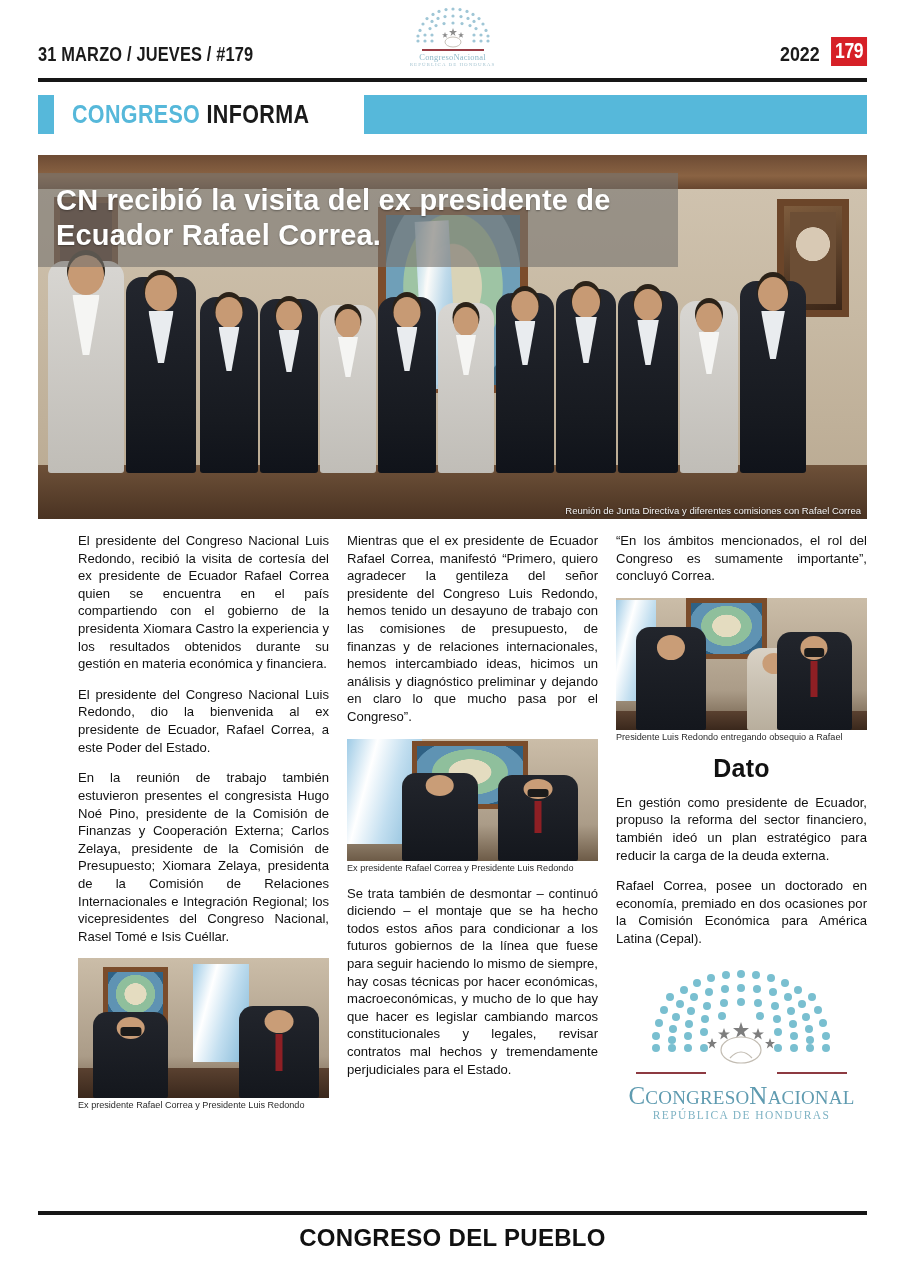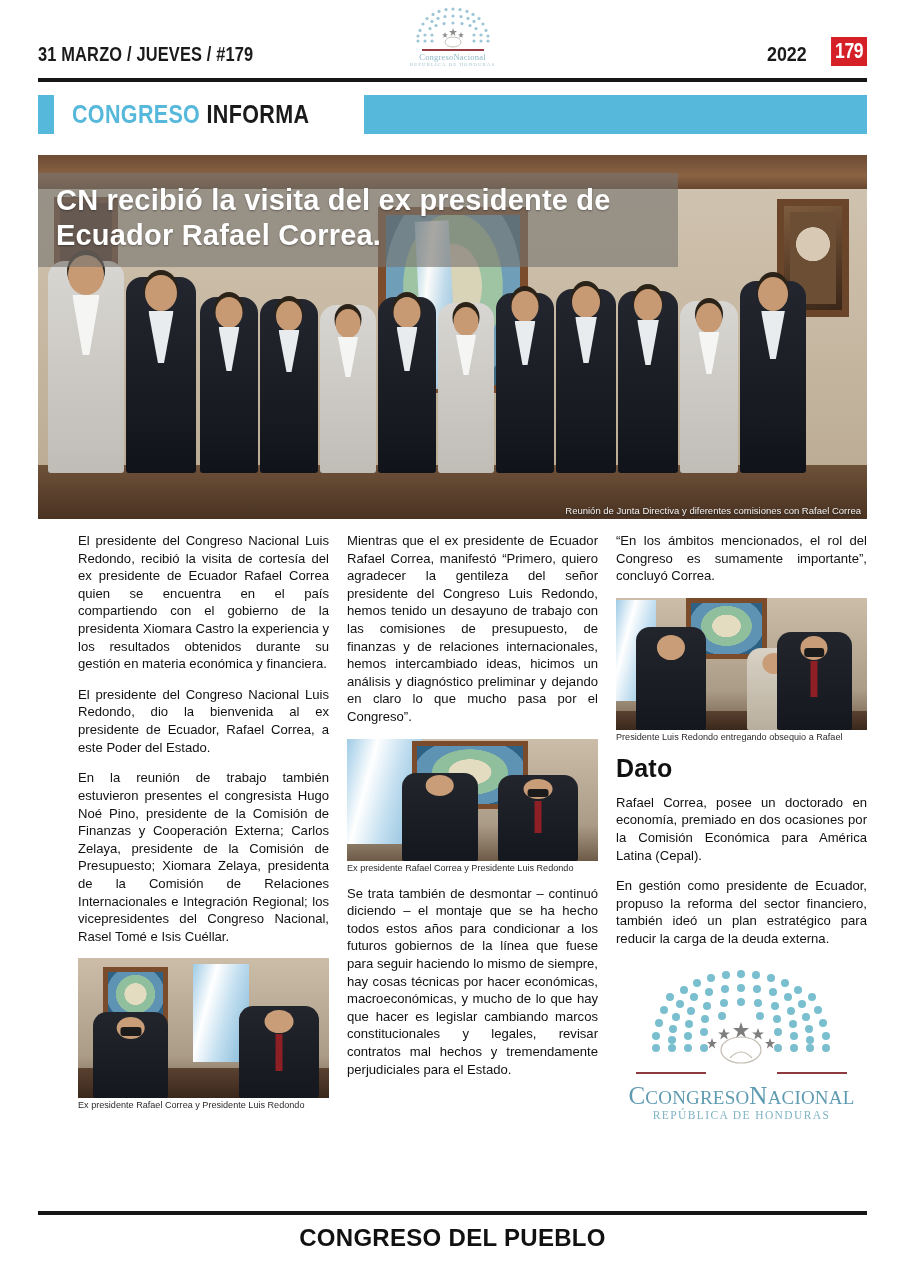--- a/index.html
+++ b/index.html
@@ -30,21 +30,21 @@
     font-size: 20px;
     letter-spacing: 0.2px;
     color: #1a1a1a;
     transform: scaleX(0.82);
     transform-origin: left bottom;
     white-space: nowrap;
   }
   .masthead-right {
     display: flex;
     align-items: flex-end;
-    gap: 15px;
+    gap: 2px;
   }
   .masthead-year {
     font-family: "Liberation Sans Narrow", "Liberation Sans", sans-serif;
     font-weight: bold;
     font-size: 21px;
     color: #1a1a1a;
     transform: scaleX(0.85);
     transform-origin: right bottom;
   }
   .issue-badge {
@@ -237,20 +237,21 @@
     line-height: 1.2;
     color: #2b2b2b;
     margin-top: 2px;
     margin-bottom: 11px;
   }
 
   .dato-head {
     font-family: "Liberation Sans Narrow", "Liberation Sans", sans-serif;
     font-weight: bold;
     font-size: 25px;
+    text-align: center;
     color: #111111;
     margin: 10px 0 11px;
     letter-spacing: 0.2px;
   }
 
   
   .inline-photo { position: relative; width: 100%; overflow: hidden; background: #8d8276; }
   .ip-h1 { height: 140px; }
   .ip-h2 { height: 122px; }
   .ip-h3 { height: 132px; }
@@ -527,22 +528,22 @@
         <div class="ip-person" style="left:64%;width:30%;height:74%;">
           <div class="h" style="top:4%;width:36%;height:24%;"></div>
           <div class="ip-mask" style="top:16%;width:26%;height:9%;"></div>
           <div class="tie" style="top:30%;height:36%;"></div>
         </div>
       </div>
       <div class="photo-caption">Presidente Luis Redondo entregando obsequio a Rafael</div>
 
       <div class="dato-head">Dato</div>
 
+      <p class="body">En gestión como presidente de Ecuador, propuso la reforma del sector financiero, también ideó un plan estratégico para reducir la carga de la deuda externa.</p>
       <p class="body">Rafael Correa, posee un doctorado en economía, premiado en dos ocasiones por la Comisión Económica para América Latina (Cepal).</p>
-      <p class="body">En gestión como presidente de Ecuador, propuso la reforma del sector financiero, también ideó un plan estratégico para reducir la carga de la deuda externa.</p>
 
       <div class="big-logo">
         <div class="logo-fan">
           <svg width="215" height="100" viewBox="0 0 215 100">
             <g fill="#79bfd0">
               <circle cx="107" cy="8" r="4"></circle>
                 <circle cx="92" cy="9" r="4"></circle>
                 <circle cx="122" cy="9" r="4"></circle>
               <circle cx="77" cy="12" r="4"></circle>
                 <circle cx="137" cy="12" r="4"></circle>

